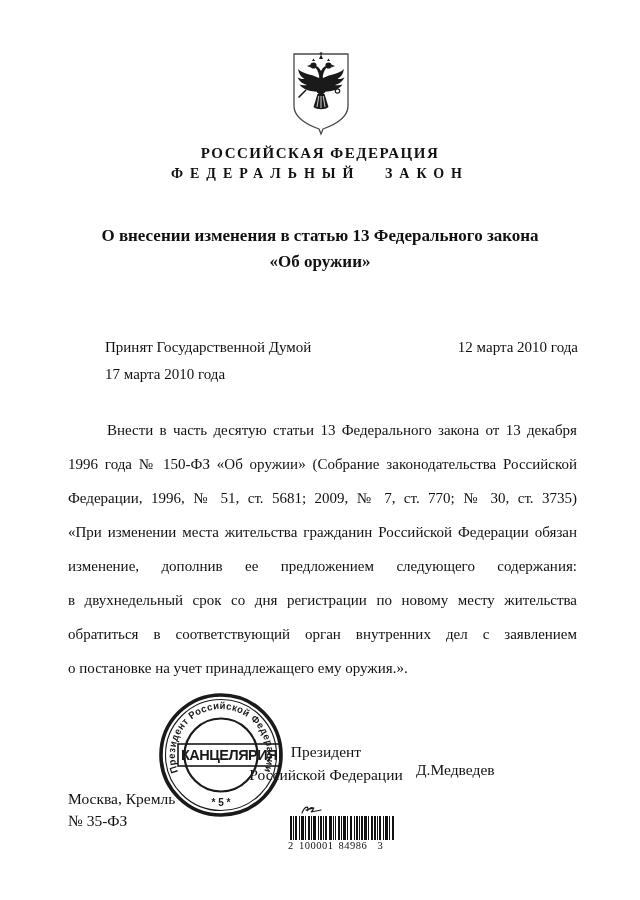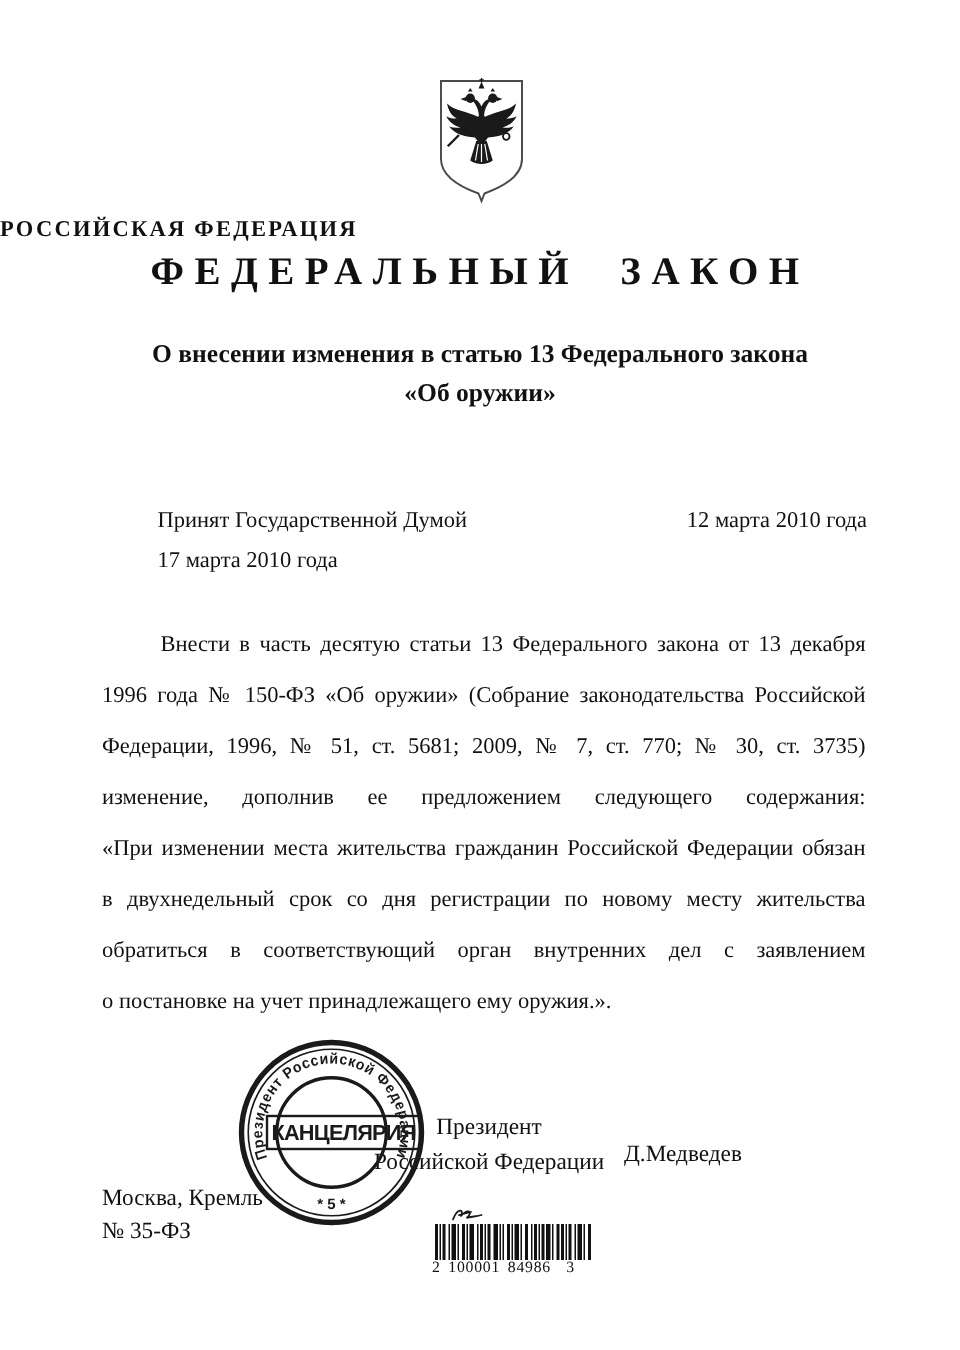--- a/index.html
+++ b/index.html
@@ -3,24 +3,24 @@
 <meta charset="utf-8">
 <style>
   html,body{margin:0;padding:0;}
   body{
     width:640px;height:900px;position:relative;background:#ffffff;
     font-family:"Liberation Serif", serif;color:#111;overflow:hidden;
   }
   .abs{position:absolute;}
   
   .emblem{left:290px;top:50px;width:62px;height:86px;}
-  .country{left:0;top:145px;width:640px;
+  .country{left:0;top:145px;width:640px;text-align:center;
     font-size:15px;font-weight:bold;letter-spacing:1.5px;}
   .doctype{left:0;top:166px;width:640px;text-align:center;
-    font-size:26px;font-weight:bold;letter-spacing:7px;word-spacing:14px;}
+    font-size:14px;font-weight:bold;letter-spacing:7px;word-spacing:14px;}
   
   .title{left:0;top:223px;width:640px;text-align:center;
     font-size:17px;font-weight:bold;line-height:26px;}
   
   .adoption{left:105px;top:334px;width:473px;font-size:15px;}
   .adoption .row{display:flex;justify-content:space-between;line-height:27px;}
   
   .lawbody{left:68px;top:413px;width:509px;font-size:15px;}
   .lawbody .ln{height:34px;line-height:34px;text-align:justify;text-align-last:justify;white-space:normal;}
   .lawbody .ln.first{text-indent:39px;}
@@ -89,22 +89,22 @@
   </div>
   <div class="row">
     <span>17 марта 2010 года</span>
   </div>
 </div>
 
 <div class="abs lawbody">
   <div class="ln first">Внести в часть десятую статьи 13 Федерального закона от 13 декабря</div>
   <div class="ln">1996 года № 150-ФЗ «Об оружии» (Собрание законодательства Российской</div>
   <div class="ln">Федерации, 1996, № 51, ст. 5681; 2009, № 7, ст. 770; № 30, ст. 3735)</div>
+  <div class="ln">«При изменении места жительства гражданин Российской Федерации обязан</div>
   <div class="ln">изменение, дополнив ее предложением следующего содержания:</div>
-  <div class="ln">«При изменении места жительства гражданин Российской Федерации обязан</div>
   <div class="ln">в двухнедельный срок со дня регистрации по новому месту жительства</div>
   <div class="ln">обратиться в соответствующий орган внутренних дел с заявлением</div>
   <div class="ln last">о постановке на учет принадлежащего ему оружия.».</div>
 </div>
 
 <div class="abs sig-role">
   <div>Президент</div>
   <div>Российской Федерации</div>
 </div>
 <div class="abs sig-name">Д.Медведев</div>

